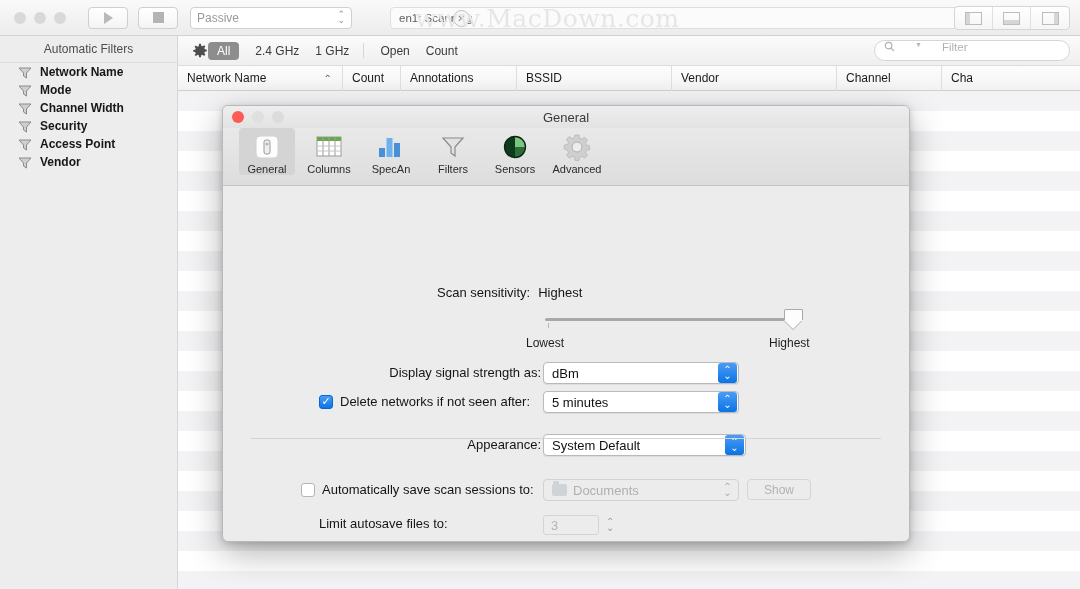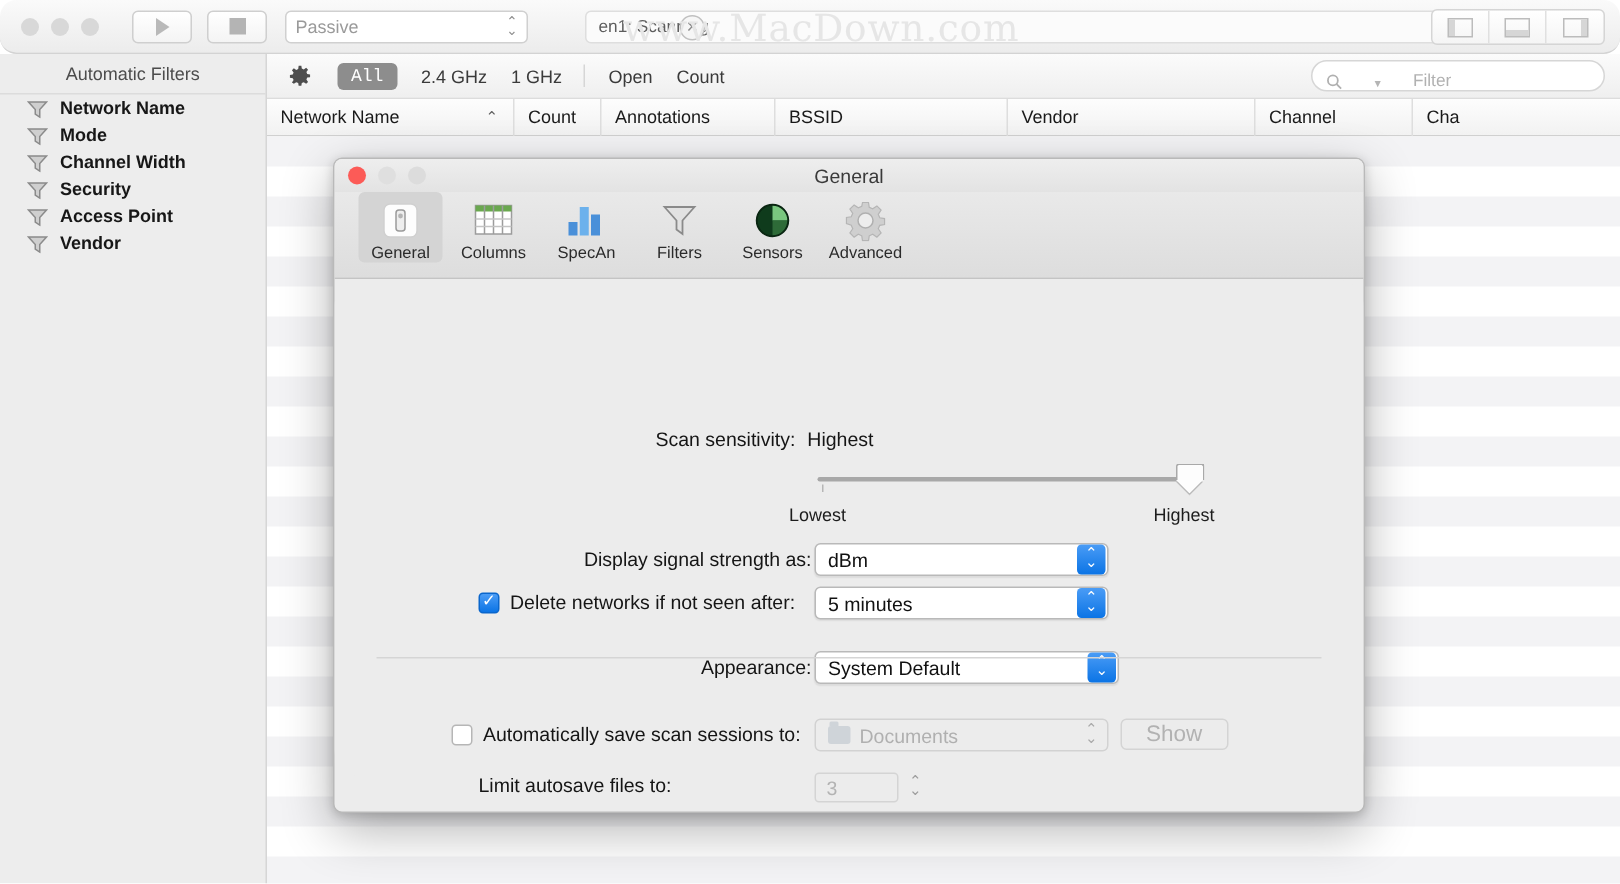--- a/index.html
+++ b/index.html
@@ -12,21 +12,21 @@
     overflow: hidden;
     -webkit-font-smoothing: antialiased;
   }
   #app { position: relative; width: 1080px; height: 589px; }
 
   
   .main-toolbar {
     position: absolute; left: 0; top: 0; width: 1080px; height: 36px;
     background: linear-gradient(#fafafa, #ececec);
     border-bottom: 1px solid #d3d3d3;
-    display: flex; align-items: center; border-radius: 11px;
+    display: flex; align-items: center;
   }
   .traffic { display: flex; gap: 8px; margin-left: 14px; }
   .traffic .dot { width: 12px; height: 12px; border-radius: 50%; background: #d8d8d8; }
 
   .tb-btn {
     height: 22px; min-width: 40px;
     background: linear-gradient(#ffffff, #f4f4f4);
     border: 1px solid #cfcfcf; border-radius: 4px;
     display: flex; align-items: center; justify-content: center;
   }
@@ -102,27 +102,27 @@
   .filter-bar {
     position: absolute; left: 178px; top: 36px; right: 0; height: 30px;
     background: linear-gradient(#fbfbfb, #efefef);
     border-bottom: 1px solid #dcdcdc;
     display: flex; align-items: center;
   }
   .gear-btn { margin-left: 14px; display: flex; align-items: center; }
   .fb-item { font-size: 12px; color: #3a3a3a; margin-left: 16px; }
   .fb-item.pill {
     background: #8d8d8d; color: #ffffff; border-radius: 4px;
-    padding: 2px 9px; margin-left: 17px; font-weight: normal; font-family: Liberation Mono, monospace;
+    padding: 2px 9px; margin-left: 0; font-weight: normal;
   }
   .fb-sep { width: 1px; height: 15px; background: #d6d6d6; margin-left: 14px; }
   .search-field {
     position: absolute; right: 10px; top: 4px; width: 196px; height: 21px;
     background: #ffffff; border: 1px solid #d6d6d6; border-radius: 11px;
-    display: flex; align-items: flex-end; padding: 0 9px; gap: 20px;
+    display: flex; align-items: flex-start; padding: 0 9px; gap: 20px;
   }
   .search-field .ph { color: #b1b1b1; font-size: 11.5px; }
   .sf-chev { font-size: 7px; color: #b5b5b5; }
 
   
   .table-head {
     position: absolute; left: 178px; top: 66px; right: 0; height: 25px;
     background: linear-gradient(#fdfdfd, #f2f2f2);
     border-bottom: 1px solid #d0d0d0;
     display: flex; align-items: center;
@@ -239,21 +239,21 @@
     background: linear-gradient(#4a9cf6, #0b74e5);
     border-color: #0a66cc;
   }
   .checkbox.checked::after {
     content: "✓"; color: #fff; font-size: 11px; line-height: 1;
   }
 
   .btn {
     height: 21px; padding: 0 16px;
     background: #ececec; border: 1px solid #d4d4d4; border-radius: 4px;
-    font-size: 15px; color: #b2b2b2;
+    font-size: 12px; color: #b2b2b2;
     display: flex; align-items: center; justify-content: center;
   }
   .numfield {
     width: 56px; height: 20px; background: #ececec;
     border: 1px solid #d4d4d4; border-radius: 3px;
     display: flex; align-items: center; padding-left: 7px;
     font-size: 13px; color: #b3b3b3;
   }
   .num-stepper {
     margin-left: 7px; display: flex; flex-direction: column;

